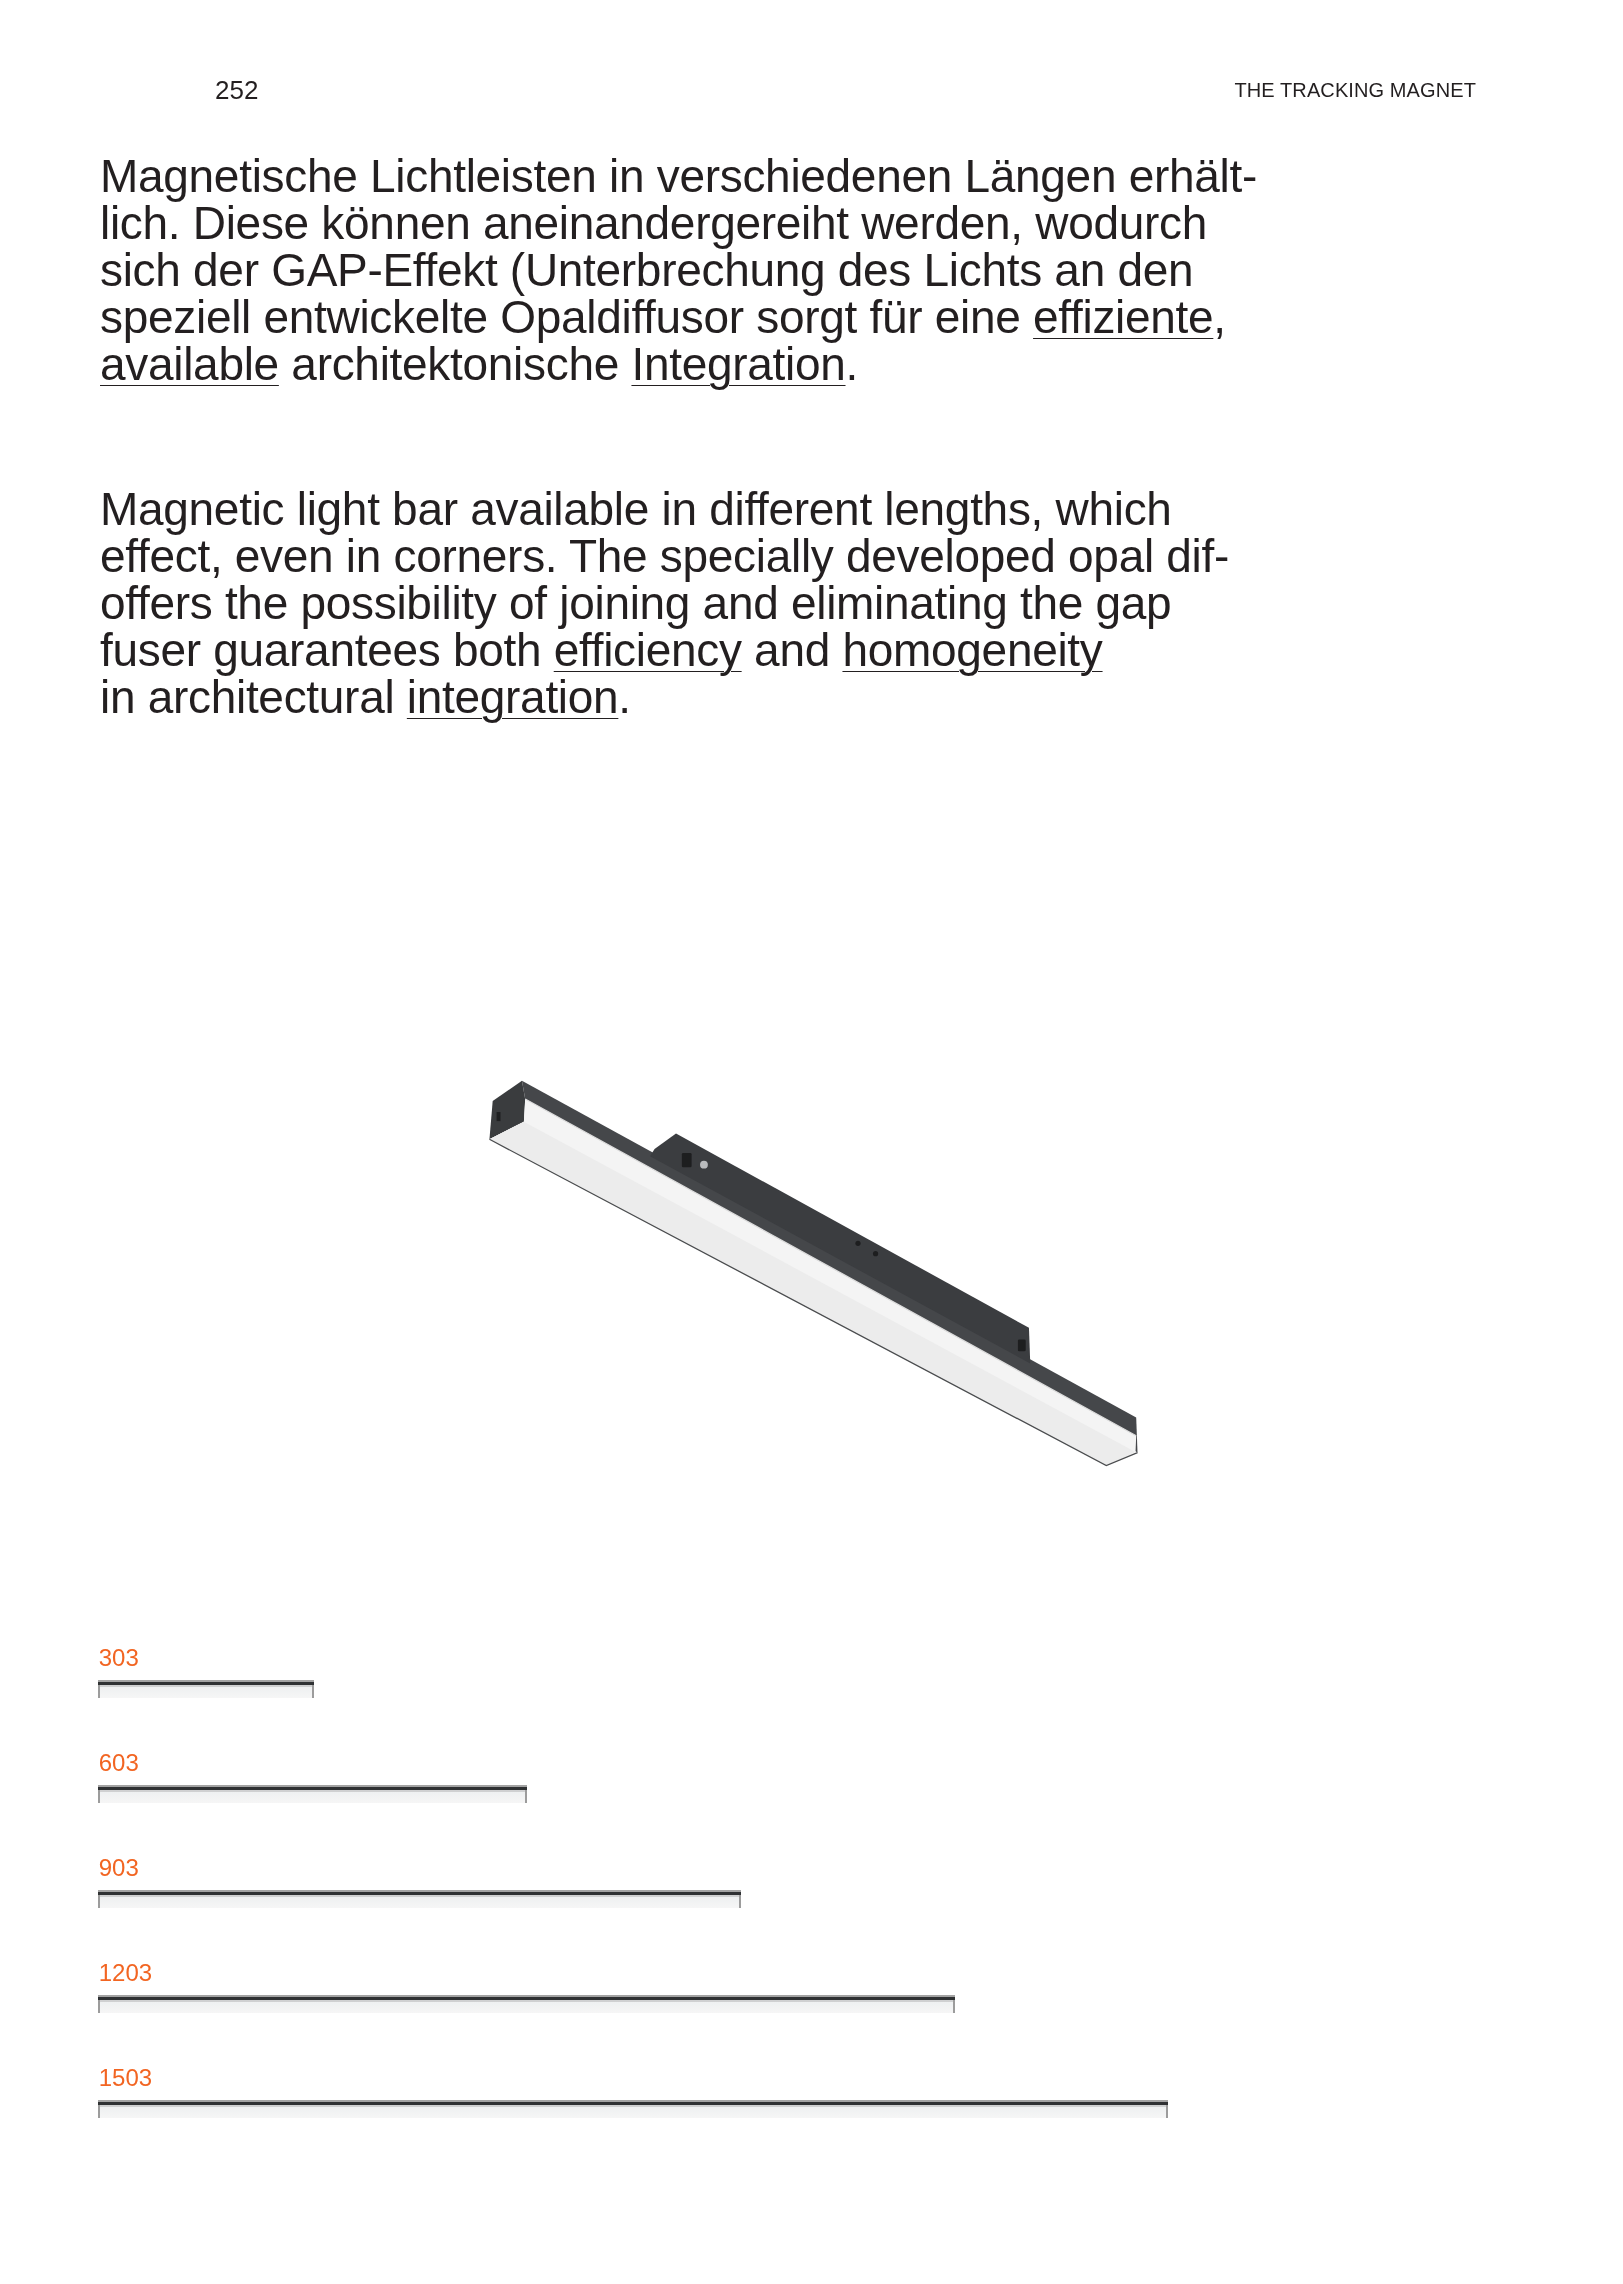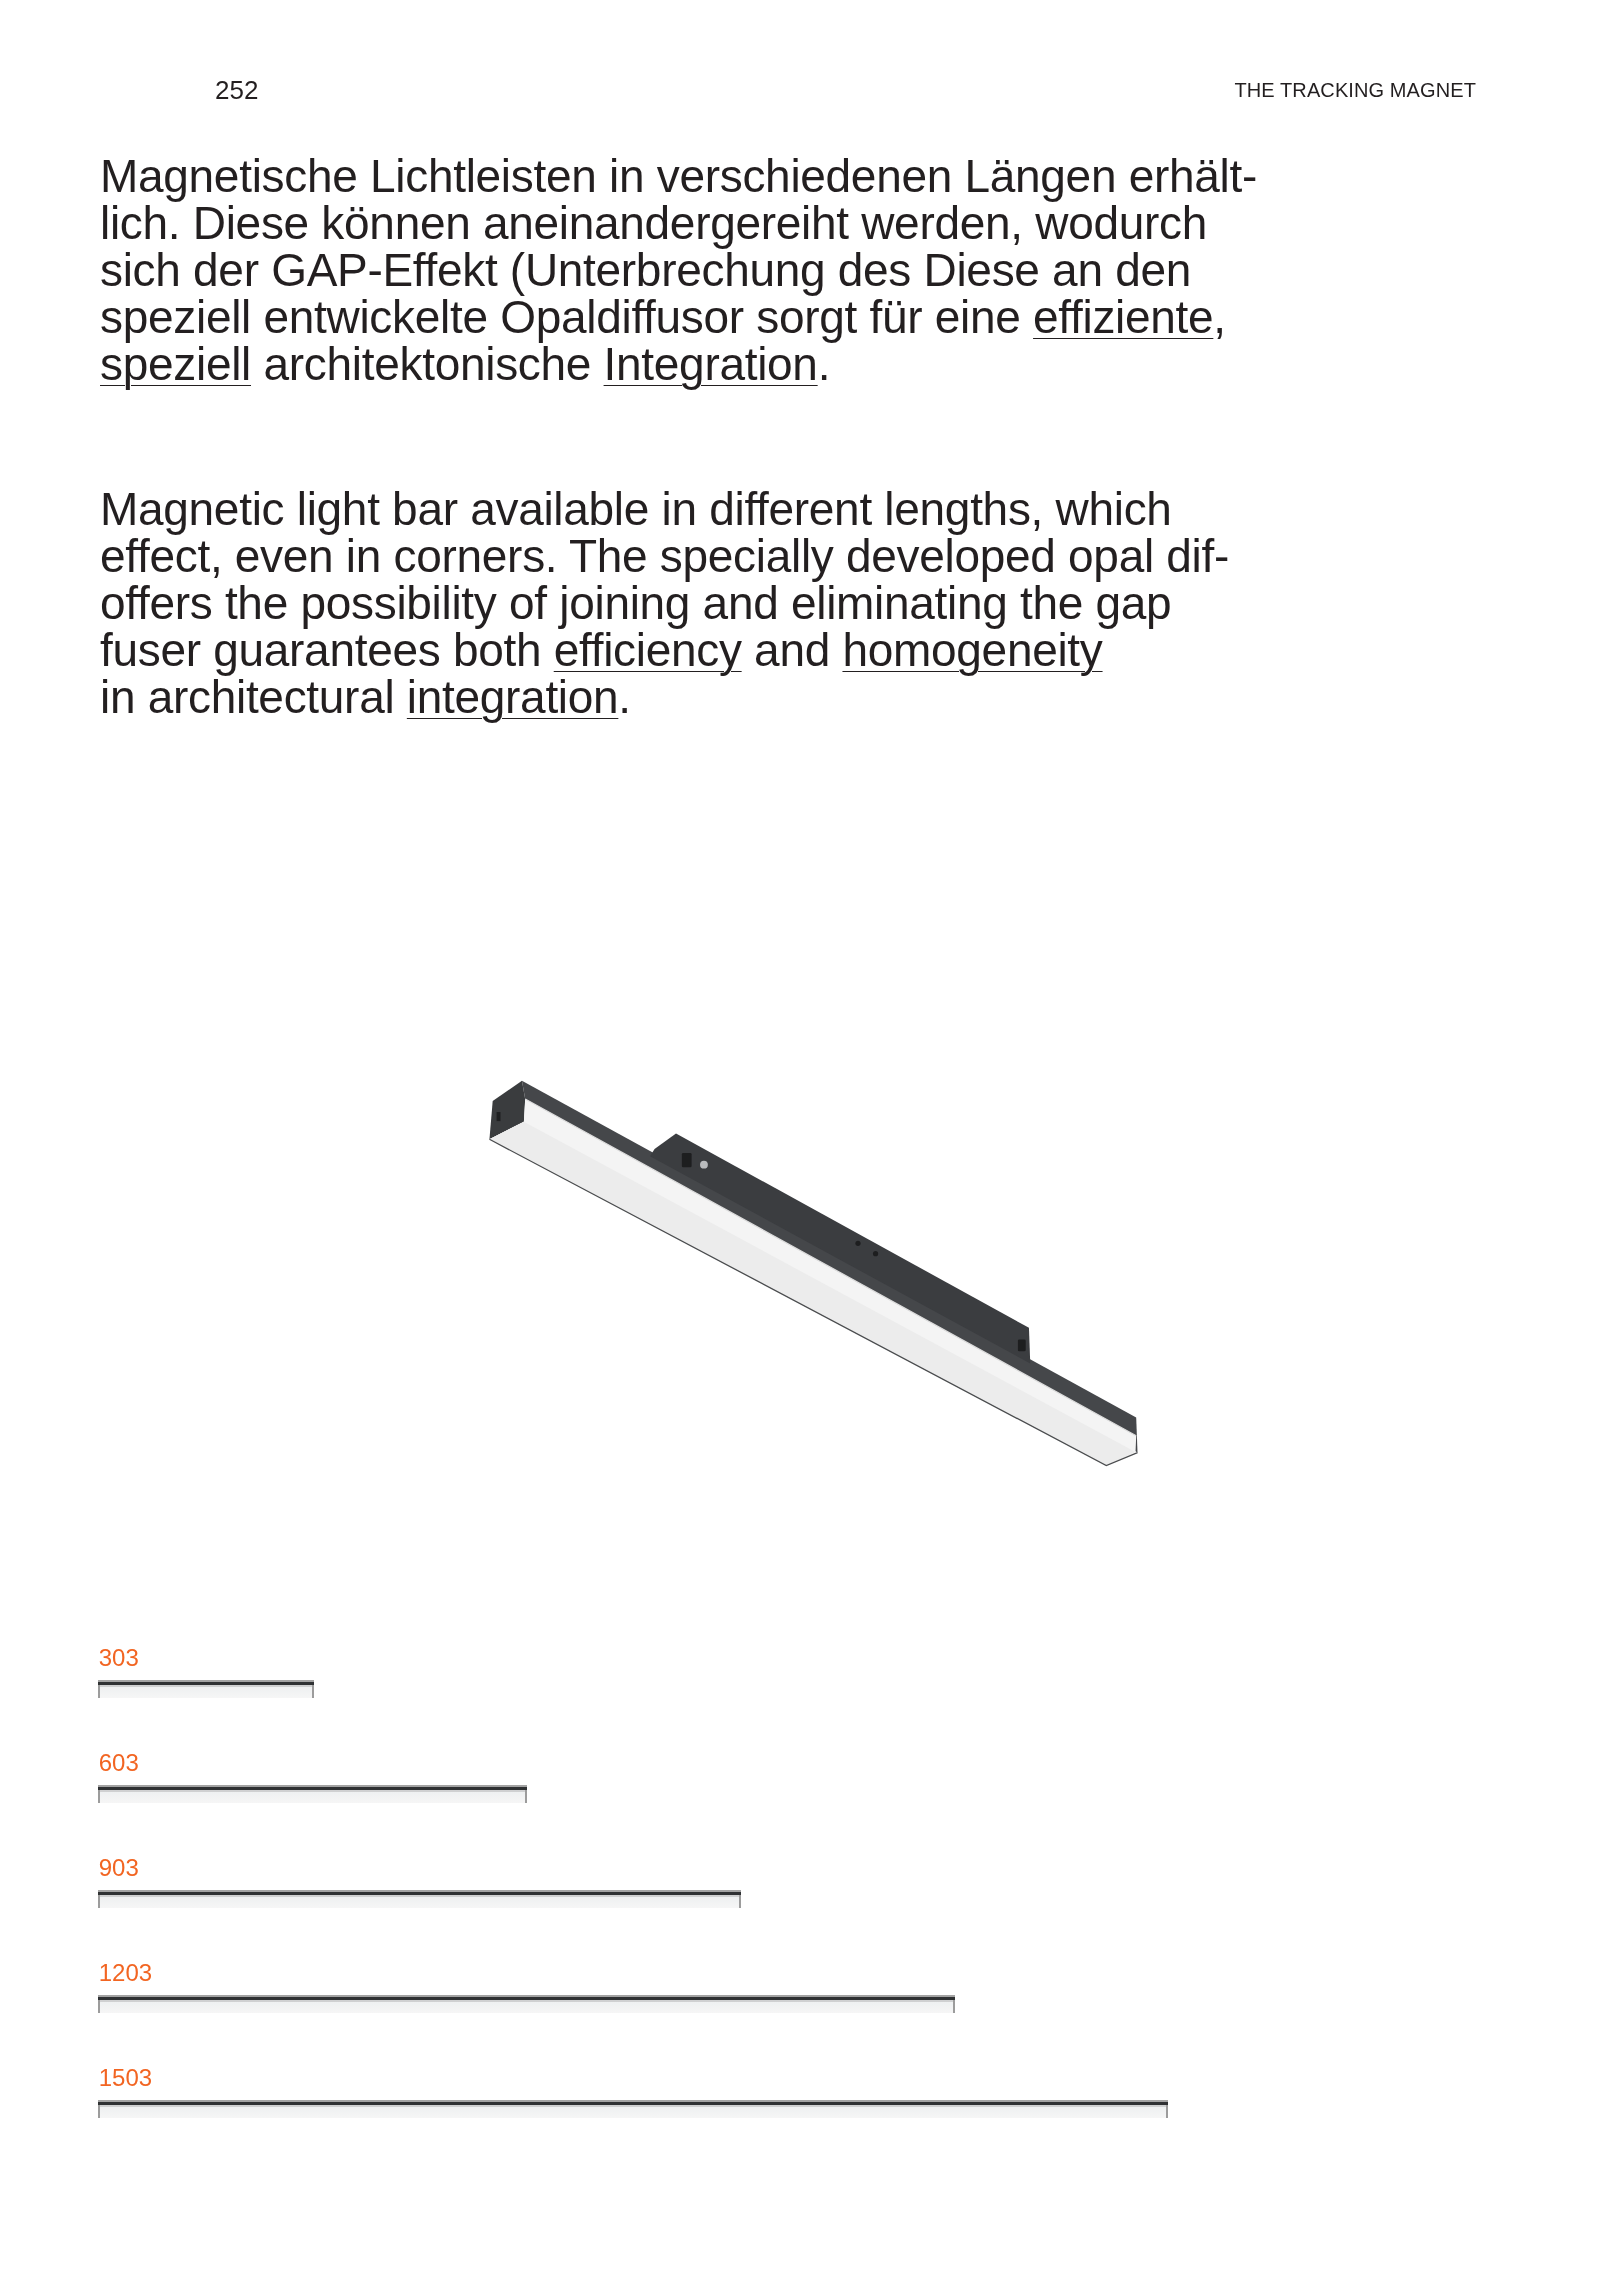--- a/index.html
+++ b/index.html
@@ -26,23 +26,23 @@
 </style>
 </head>
 <body>
 
 <div class="page-number">252</div>
 <div class="running-title">THE TRACKING MAGNET</div>
 
 <div class="body-text para-de">
     <span class="line"><span>Magnetische Lichtleisten in verschiedenen Längen erhält-</span></span>
     <span class="line"><span>lich. Diese können aneinandergereiht werden, wodurch</span></span>
-    <span class="line"><span>sich der GAP-Effekt (Unterbrechung des Diese an den</span></span>
+    <span class="line"><span>sich der GAP-Effekt (Unterbrechung des Lichts an den</span></span>
     <span class="line"><span>speziell entwickelte Opaldiffusor sorgt für eine </span><span class="u">effiziente</span><span>,</span></span>
-    <span class="line"><span class="u">speziell</span><span> architektonische </span><span class="u">Integration</span><span>.</span></span>
+    <span class="line"><span class="u">available</span><span> architektonische </span><span class="u">Integration</span><span>.</span></span>
   </div>
 <div class="body-text para-en">
     <span class="line"><span>Magnetic light bar available in different lengths, which</span></span>
     <span class="line"><span>effect, even in corners. The specially developed opal dif-</span></span>
     <span class="line"><span>offers the possibility of joining and eliminating the gap</span></span>
     <span class="line"><span>fuser guarantees both </span><span class="u">efficiency</span><span> and </span><span class="u">homogeneity</span></span>
     <span class="line"><span>in architectural </span><span class="u">integration</span><span>.</span></span>
   </div>
 
 <svg class="fixture" viewBox="740 1655 1020 610" xmlns="http://www.w3.org/2000/svg">

